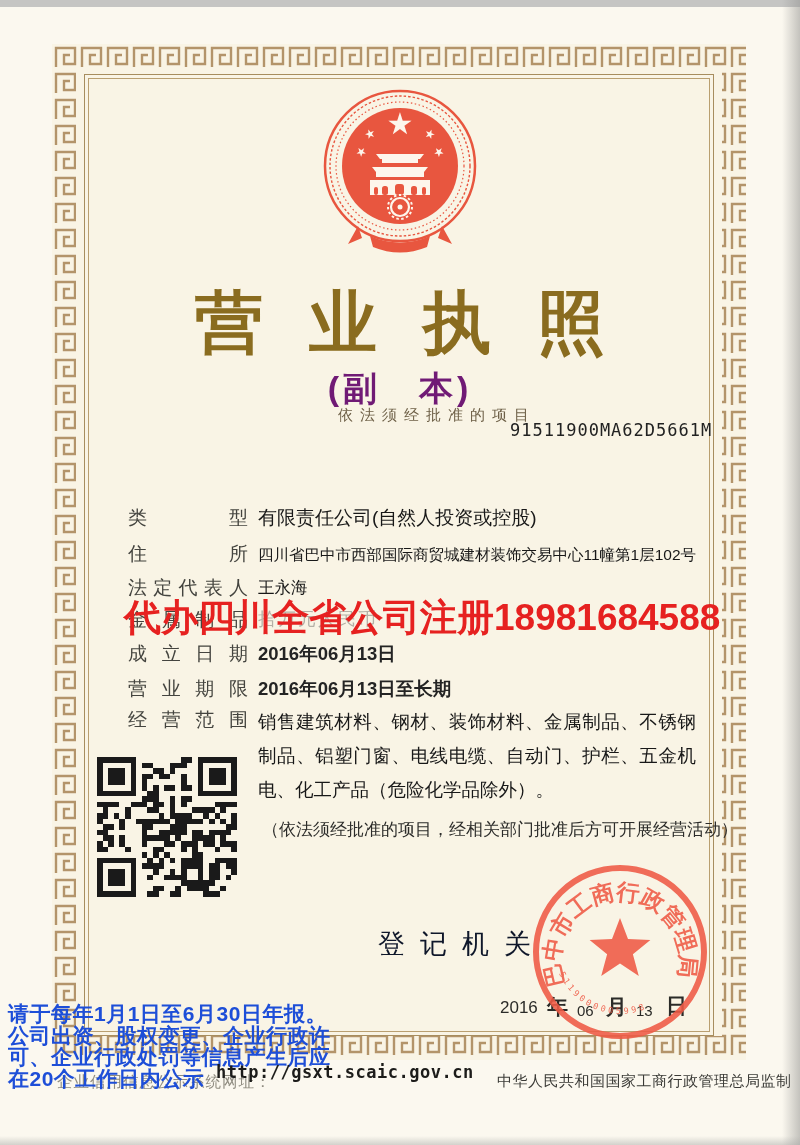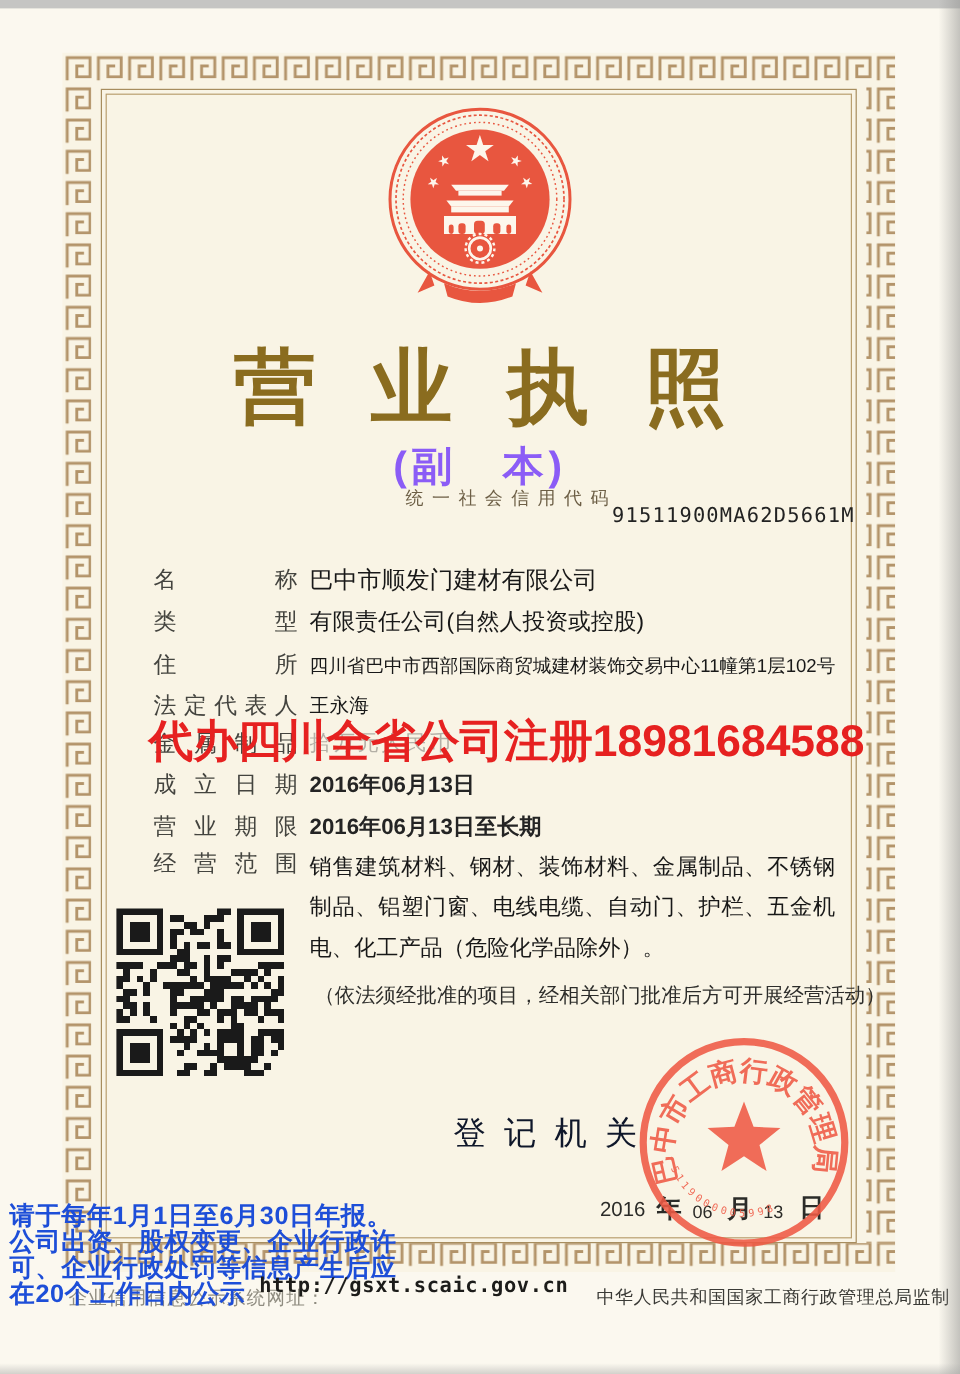--- a/index.html
+++ b/index.html
@@ -17,21 +17,21 @@
   .dline{position:absolute;left:84px;top:74px;width:628px;height:960px;
          border:1px solid #a78d5e;z-index:1;}
   .dline:before{content:"";position:absolute;left:3px;top:3px;right:3px;bottom:3px;
          border:1px solid #b99f70;}
 
   .emblem{position:absolute;left:318px;top:86px;z-index:2;}
 
   .title{position:absolute;left:0;top:278px;width:100%;text-align:center;z-index:2;
          font-size:68px;font-weight:bold;color:#8a6c1f;letter-spacing:46px;padding-left:46px;box-sizing:border-box;}
   .subtitle{position:absolute;left:0;top:366px;width:100%;text-align:center;z-index:2;
-         font-size:34px;font-weight:bold;color:#8b5cf6;letter-spacing:4px;}
+         font-size:34px;font-weight:bold;color:#701a75;letter-spacing:4px;}
   .ccl{position:absolute;left:338px;top:406px;font-size:15px;color:#6d5f46;letter-spacing:7px;z-index:2;}
   .ccv{position:absolute;left:510px;top:420px;font-size:17px;color:#222;z-index:2;
        font-family:"DejaVu Sans Mono","Liberation Mono",monospace;letter-spacing:1px;}
 
   .row{position:absolute;left:128px;z-index:2;display:flex;}
   .row .lab{width:120px;font-size:19px;color:#44443f;flex:none;
             text-align:justify;text-align-last:justify;}
   .row .val{margin-left:10px;font-size:19px;color:#181818;}
   .r0{top:470px}.r1{top:505px}.r2{top:541px}.r3{top:575px}.r4{top:607px}
   .r5{top:641px}.r6{top:676px}.r7{top:705px}
@@ -117,27 +117,23 @@
     </g>
     <g fill="none" stroke="#fdf6ec">
       <circle cx="82" cy="121" r="9" stroke-width="2.2"></circle>
       <circle cx="82" cy="121" r="12" stroke-width="2" stroke-dasharray="2.5 2.5"></circle>
       <circle cx="82" cy="121" r="2.5" fill="#fdf6ec" stroke="none"></circle>
     </g>
   </svg>
 
   <div class="title">营业执照</div>
   <div class="subtitle">(副　本)</div>
-  <div class="ccl">统一社会信用代码</div>
+  <div class="ccl">依法须经批准的项目</div>
   <div class="ccv">91511900MA62D5661M</div>
 
-  <div class="row r0">
-    <div class="lab">名　　称</div>
-    <div class="val">巴中市顺发门建材有限公司</div>
-  </div>
   <div class="row r1">
     <div class="lab">类　　型</div>
     <div class="val">有限责任公司(自然人投资或控股)</div>
   </div>
   <div class="row r2">
     <div class="lab">住　　所</div>
     <div class="val">四川省巴中市西部国际商贸城建材装饰交易中心11幢第1层102号</div>
   </div>
   <div class="row r3">
     <div class="lab">法定代表人</div>

